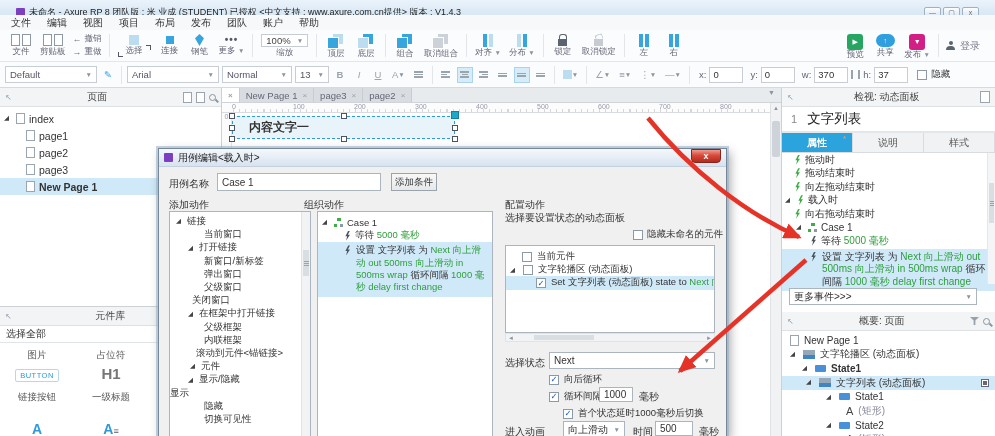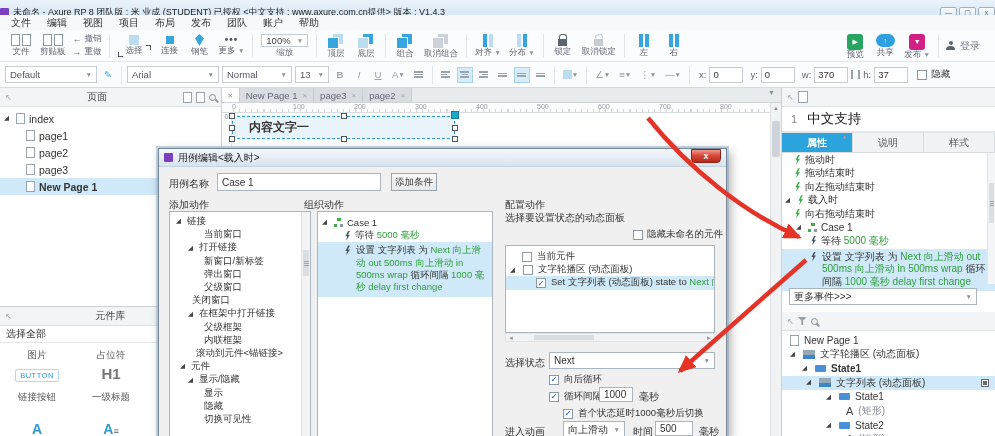--- a/index.html
+++ b/index.html
@@ -1,19 +1,19 @@
 <!DOCTYPE html>
 <html><head>
 <meta charset="utf-8">
 <style>
 *{margin:0;padding:0;box-sizing:border-box}
 html,body{width:995px;height:436px;overflow:hidden}
 body{position:relative;font-family:"Liberation Sans","DejaVu Sans",sans-serif;font-size:10px;color:#333;background:#fff}
 
-.titlebar{position:absolute;left:0;top:0;right:0;height:26px;background:linear-gradient(#eaf3fb,#cbdff0);border-bottom:1px solid #b2c4d6;display:flex;align-items:center;padding:0 0;font-size:9px;color:#222;z-index:2}
+.titlebar{position:absolute;left:0;top:0;right:0;height:26px;background:linear-gradient(#eaf3fb,#cbdff0);border-bottom:1px solid #b2c4d6;display:flex;align-items:center;padding:0 16px;font-size:9px;color:#222;z-index:2}
 .appicon{width:9px;height:9px;background:#7b3fbf;border-radius:1px;margin-right:4px;flex:none}
 .wctrls{margin-left:auto;display:flex;gap:2px}
 .wbtn{width:17px;height:11px;border:1px solid #9fb2c5;border-radius:2px;background:linear-gradient(#fdfeff,#d8e4ef);font-size:7px;line-height:9px;text-align:center;color:#55707f}
 .menubar{position:absolute;left:0;top:15px;right:0;height:15px;background:#f6f8fa;display:flex;align-items:center;padding-left:3px;z-index:2}
 .menuitem{padding:0 8px;font-size:10px;color:#333}
 
 .tb1{position:absolute;left:0;top:30px;right:0;height:32px;background:#fbfcfd;border-bottom:1px solid #e4e7ea;display:flex;align-items:stretch;z-index:2;padding-left:4px}
 .tbg{display:flex;align-items:stretch;gap:6px;padding:2px 5px}
 .tsep{width:1px;background:#e2e6e9;margin:4px 2px}
 .titem{display:flex;flex-direction:column;align-items:center;justify-content:space-between;padding:2px 1px;min-width:24px}
@@ -564,25 +564,26 @@
   </div>
   <div class="cscroll">
     <span class="ar" style="top:2px">▲</span>
     <span class="thumb"></span>
   </div>
 </div>
 
 <div style="position:absolute;left:781px;top:88px;width:214px;height:348px;background:#fff;border-left:1px solid #ccd1d5">
   <div class="phead">
     <span class="pinic">↖</span>
+    <span class="ttl">检视: 动态面板</span>
     <span class="ic-pg" style="width:10px;height:12px"></span>
   </div>
   <div class="iname">
     <span style="color:#888;font-size:11px">1</span>
-    <span style="font-size:13.5px;color:#222">中文支持</span>
+    <span style="font-size:13.5px;color:#222">文字列表</span>
   </div>
   <div class="itabs">
     <span class="itab active">
         <span>属性</span>
         <span class="ast">*</span>
       </span>
     <span class="itab">
         <span>说明</span>
       </span>
     <span class="itab">
@@ -631,20 +632,21 @@
           <i style="width:4px;height:1px;background:#9aa4ad"></i>
         </span>
     </div>
   </div>
   <div class="ddbox" style="left:7px;top:200px;width:188px;height:17px;position:absolute">
     <span>更多事件&gt;&gt;&gt;</span>
       <span class="dd">▼</span>
   </div>
   <div class="phead" style="position:absolute;left:0;right:0;top:224px">
     <span class="pinic">↖</span>
+    <span class="ttl">概要: 页面</span>
     <span class="ic-filter"></span>
     <span class="ic-search"></span>
   </div>
   <div style="position:absolute;left:0;right:0;top:245px;bottom:0;overflow:hidden">
     <div class="orow" style="padding-left:8px">
       <span class="ic-pg"></span>
         <span>New Page 1</span>
     </div>
     <div class="orow" style="padding-left:8px">
       <span class="caret">◢</span>
@@ -731,29 +733,29 @@
       </div>
     <div class="arow" style="padding-left:34px">
         <span>父级框架</span>
       </div>
     <div class="arow" style="padding-left:34px">
         <span>内联框架</span>
       </div>
     <div class="arow" style="padding-left:26px">
         <span>滚动到元件&lt;锚链接&gt;</span>
       </div>
-    <div class="arow" style="padding-left:10px">
+    <div class="arow" style="padding-left:20px">
         <span class="caret">◢</span>
         <span>元件</span>
       </div>
     <div class="arow" style="padding-left:18px">
         <span class="caret">◢</span>
         <span>显示/隐藏</span>
       </div>
-    <div class="arow" style="padding-left:34px">
+    <div class="arow" style="">
         <span>显示</span>
       </div>
     <div class="arow" style="padding-left:34px">
         <span>隐藏</span>
       </div>
     <div class="arow" style="padding-left:34px">
         <span>切换可见性</span>
       </div>
     <div class="lscroll">
         <span class="th">

